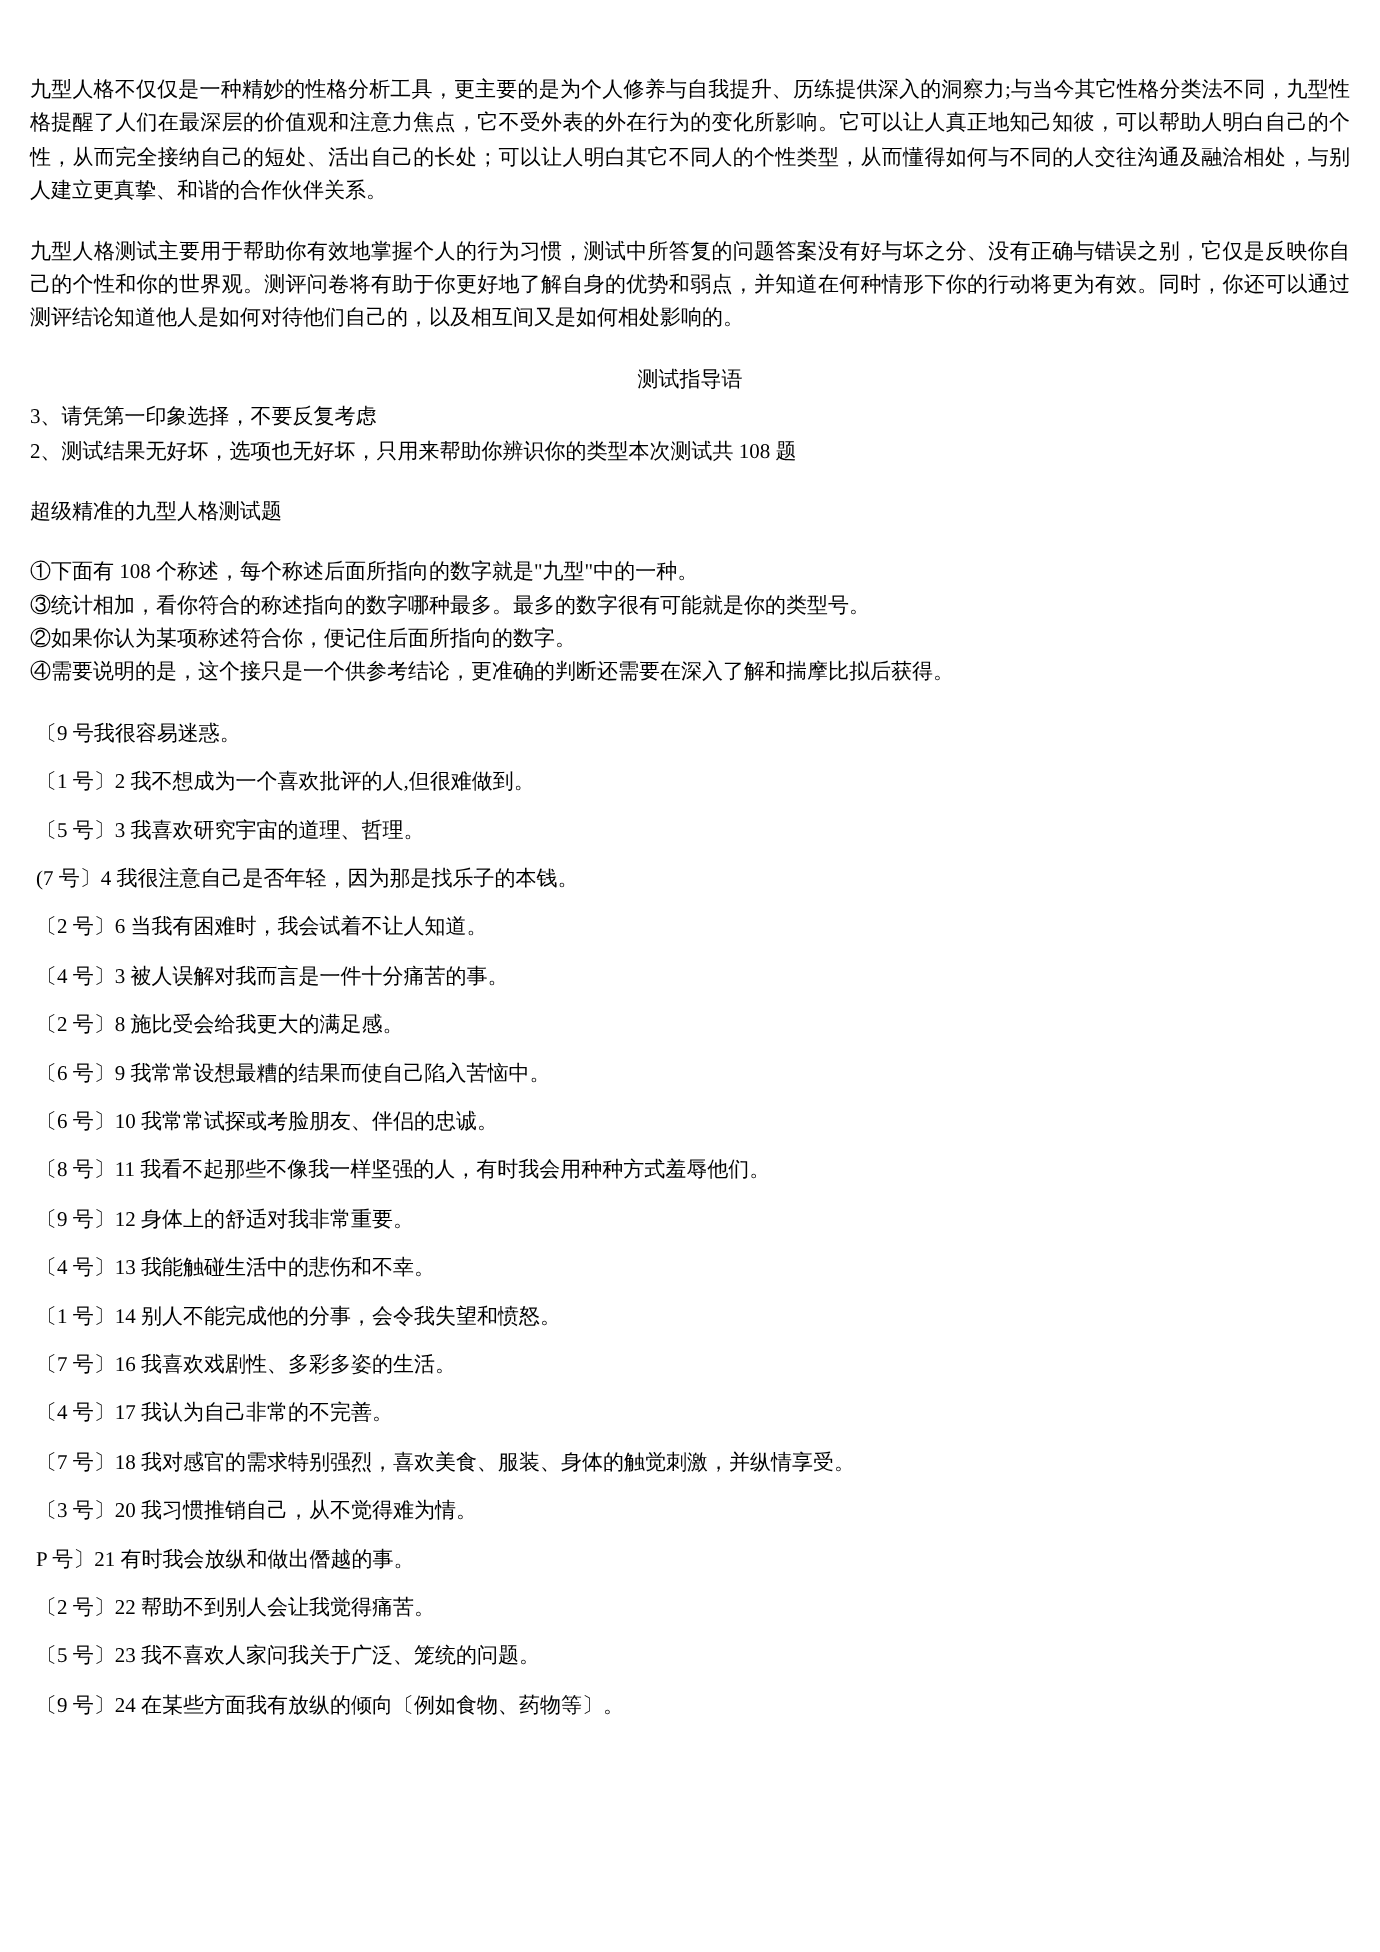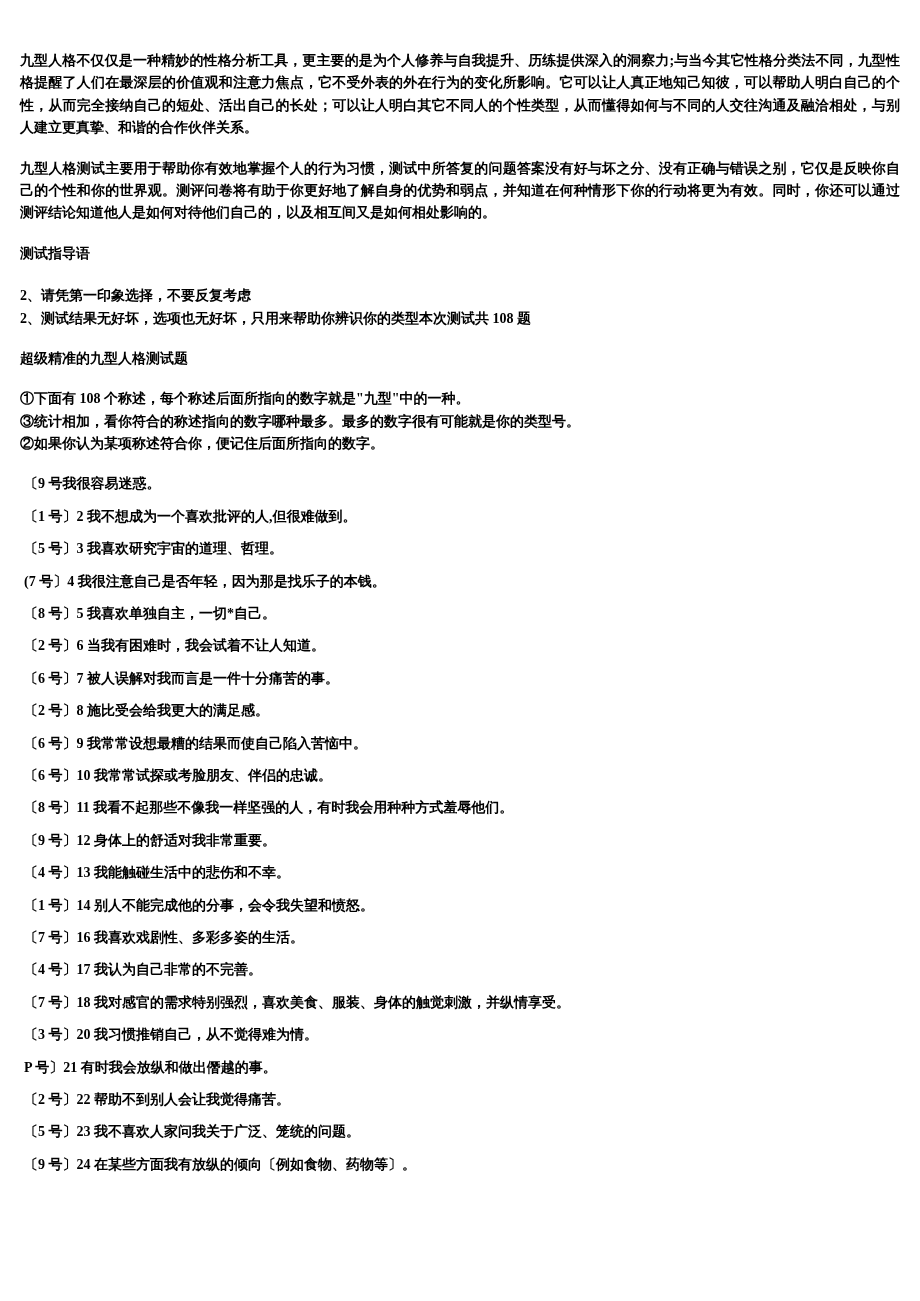--- a/index.html
+++ b/index.html
@@ -1,36 +1,36 @@
 <!DOCTYPE html>
 <html><head>
   <meta charset="utf-8">
   <style>
     * {
       margin: 0;
       padding: 0;
       box-sizing: border-box;
-      font-weight: bold;
     }
     body {
       background: #ffffff;
       font-family: "SimSun", "Microsoft YaHei", serif;
       font-size: 14px;
       line-height: 1.6;
       color: #000000;
       padding: 50px 20px;
       width: 920px;
     }
     .paragraph {
       margin-bottom: 18px;
       text-align: justify;
     }
     .section-heading {
       margin-top: 6px;
-      margin-bottom: 20px;
+      margin-bottom: 3px;
+      text-align: center;
     }
     .guide-list {
       margin-bottom: 18px;
     }
     .guide-item {
       line-height: 1.6;
     }
     .sub-heading {
       margin-bottom: 18px;
     }
@@ -50,40 +50,40 @@
   </style>
 </head>
 <body>
 
 <div class="paragraph">九型人格不仅仅是一种精妙的性格分析工具，更主要的是为个人修养与自我提升、历练提供深入的洞察力;与当今其它性格分类法不同，九型性格提醒了人们在最深层的价值观和注意力焦点，它不受外表的外在行为的变化所影响。它可以让人真正地知己知彼，可以帮助人明白自己的个性，从而完全接纳自己的短处、活出自己的长处；可以让人明白其它不同人的个性类型，从而懂得如何与不同的人交往沟通及融洽相处，与别人建立更真挚、和谐的合作伙伴关系。</div>
 
 <div class="paragraph">九型人格测试主要用于帮助你有效地掌握个人的行为习惯，测试中所答复的问题答案没有好与坏之分、没有正确与错误之别，它仅是反映你自己的个性和你的世界观。测评问卷将有助于你更好地了解自身的优势和弱点，并知道在何种情形下你的行动将更为有效。同时，你还可以通过测评结论知道他人是如何对待他们自己的，以及相互间又是如何相处影响的。</div>
 
 <div class="section-heading">测试指导语</div>
 <div class="guide-list">
-  <div class="guide-item">2、请凭第一印象选择，不要反复考虑</div>
+  <div class="guide-item">3、请凭第一印象选择，不要反复考虑</div>
   <div class="guide-item">2、测试结果无好坏，选项也无好坏，只用来帮助你辨识你的类型本次测试共 108 题</div>
 </div>
 
 <div class="sub-heading">超级精准的九型人格测试题</div>
 
 <div class="circled-list">
   <div class="circled-item">①下面有 108 个称述，每个称述后面所指向的数字就是"九型"中的一种。</div>
   <div class="circled-item">③统计相加，看你符合的称述指向的数字哪种最多。最多的数字很有可能就是你的类型号。</div>
   <div class="circled-item">②如果你认为某项称述符合你，便记住后面所指向的数字。</div>
+  <div class="circled-item">④需要说明的是，这个接只是一个供参考结论，更准确的判断还需要在深入了解和揣摩比拟后获得。</div>
 </div>
 
 <div class="questions" id="questions-container">
     <div class="question-item">〔9 号我很容易迷惑。</div>
     <div class="question-item">〔1 号〕2 我不想成为一个喜欢批评的人,但很难做到。</div>
     <div class="question-item">〔5 号〕3 我喜欢研究宇宙的道理、哲理。</div>
     <div class="question-item">(7 号〕4 我很注意自己是否年轻，因为那是找乐子的本钱。</div>
-    <div class="question-item">〔8 号〕5 我喜欢单独自主，一切*自己。</div>
     <div class="question-item">〔2 号〕6 当我有困难时，我会试着不让人知道。</div>
-    <div class="question-item">〔6 号〕7 被人误解对我而言是一件十分痛苦的事。</div>
+    <div class="question-item">〔4 号〕3 被人误解对我而言是一件十分痛苦的事。</div>
     <div class="question-item">〔2 号〕8 施比受会给我更大的满足感。</div>
     <div class="question-item">〔6 号〕9 我常常设想最糟的结果而使自己陷入苦恼中。</div>
     <div class="question-item">〔6 号〕10 我常常试探或考脸朋友、伴侣的忠诚。</div>
     <div class="question-item">〔8 号〕11 我看不起那些不像我一样坚强的人，有时我会用种种方式羞辱他们。</div>
     <div class="question-item">〔9 号〕12 身体上的舒适对我非常重要。</div>
     <div class="question-item">〔4 号〕13 我能触碰生活中的悲伤和不幸。</div>
     <div class="question-item">〔1 号〕14 别人不能完成他的分事，会令我失望和愤怒。</div>
     <div class="question-item">〔7 号〕16 我喜欢戏剧性、多彩多姿的生活。</div>
     <div class="question-item">〔4 号〕17 我认为自己非常的不完善。</div>
     <div class="question-item">〔7 号〕18 我对感官的需求特别强烈，喜欢美食、服装、身体的触觉刺激，并纵情享受。</div>

